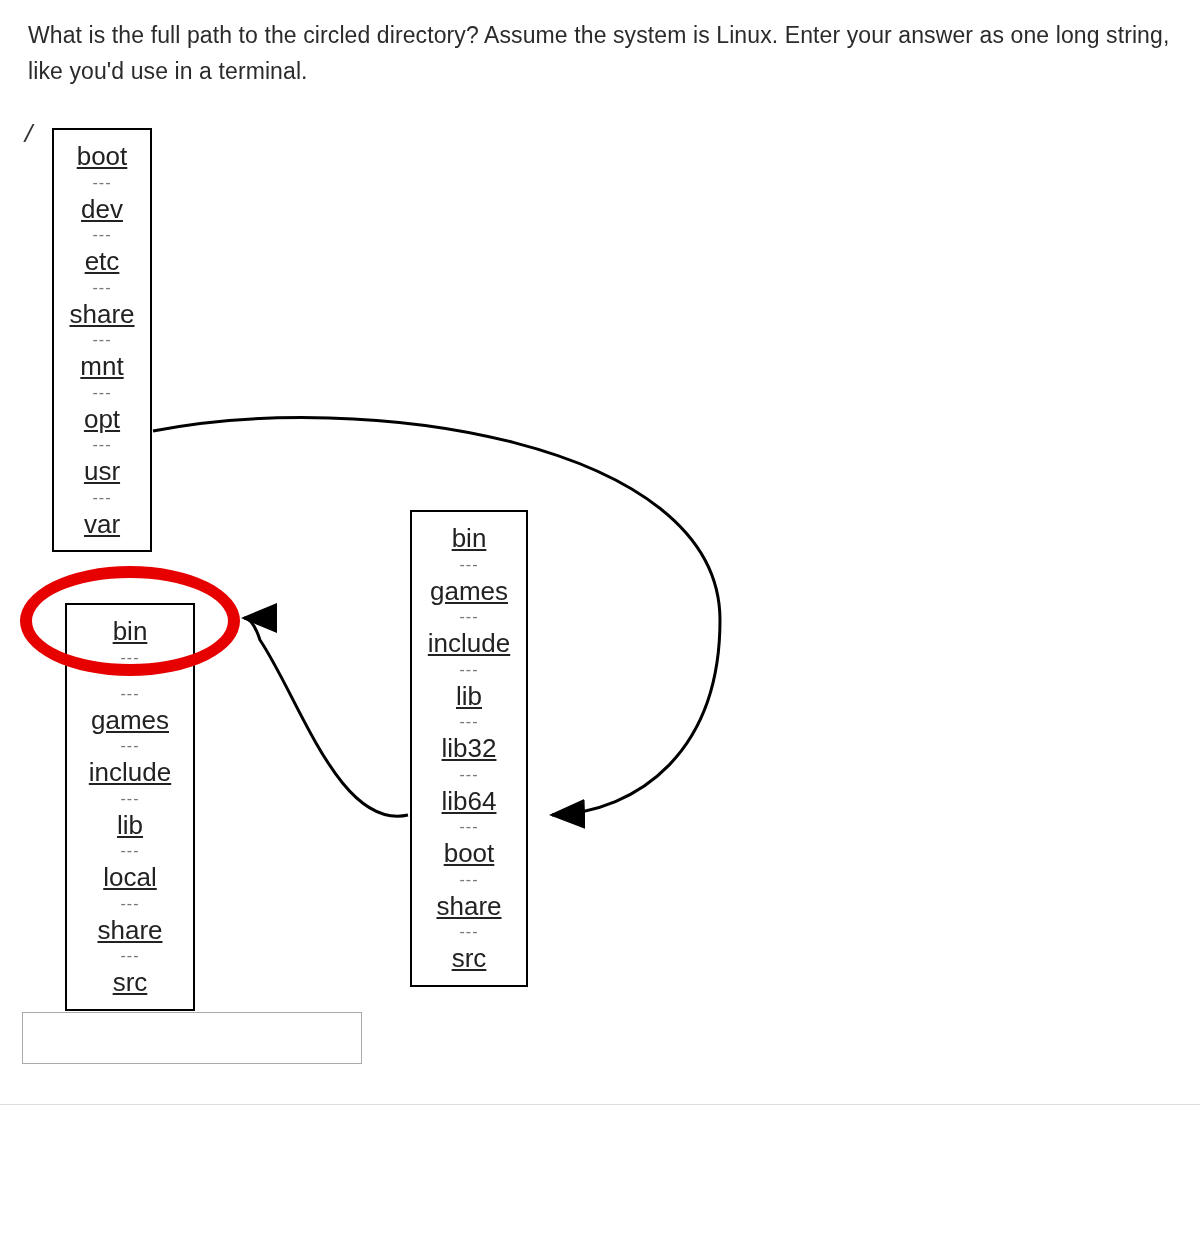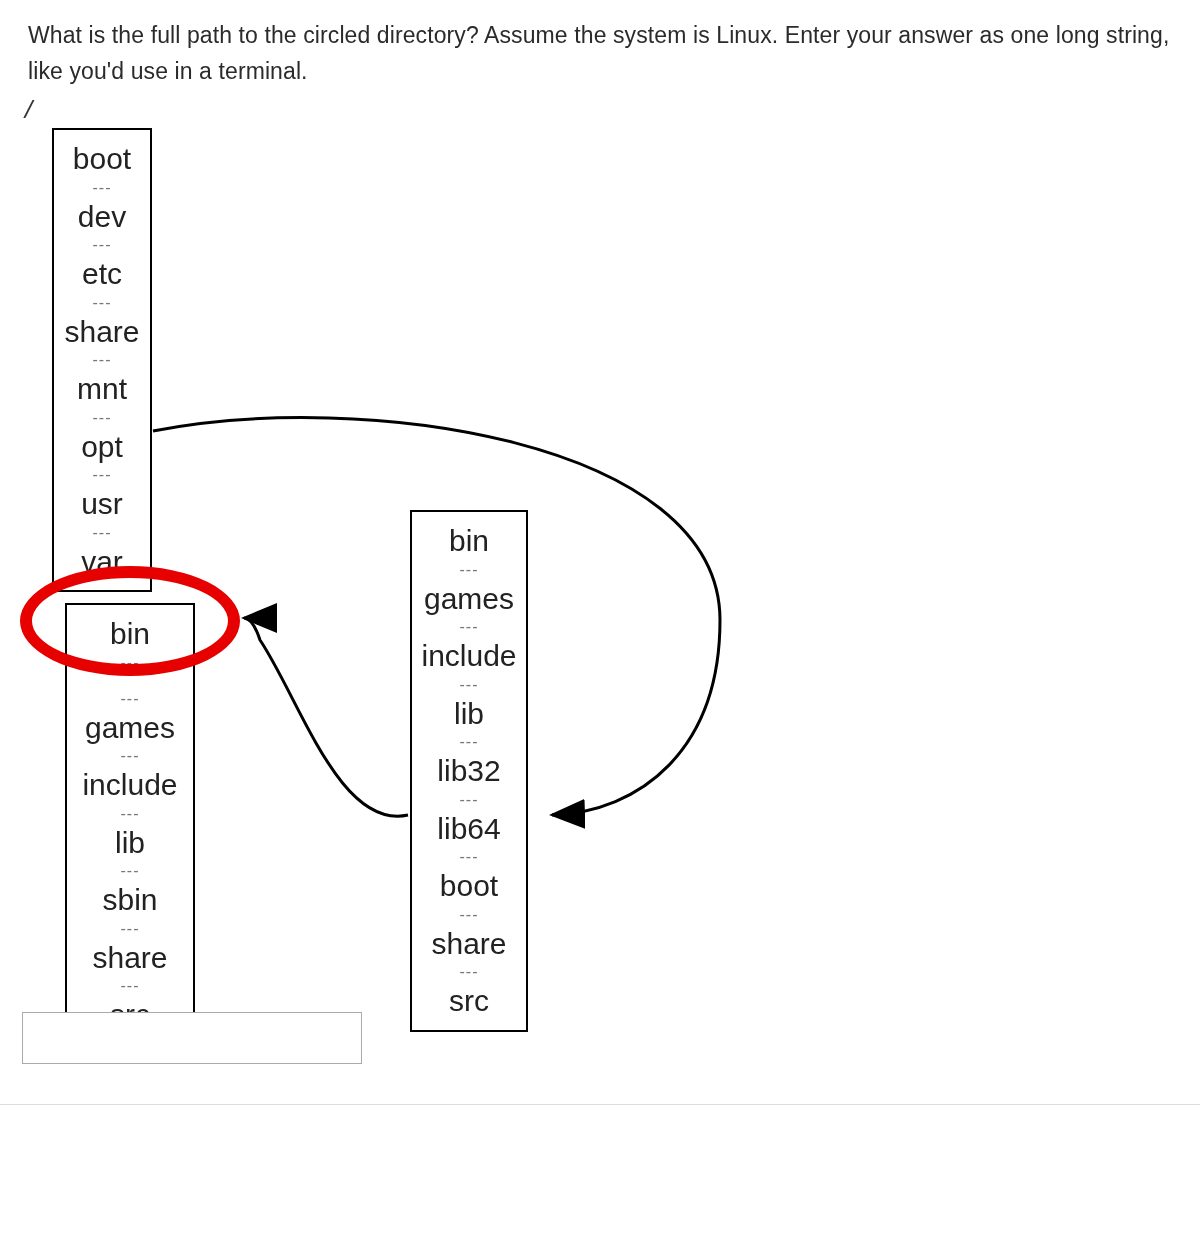--- a/index.html
+++ b/index.html
@@ -9,44 +9,45 @@
       font-family: 'Segoe UI', 'Helvetica Neue', Arial, sans-serif;
       background: #fff;
       color: #222;
       position: relative;
       padding: 18px 28px;
     }
     .question {
       font-size: 23px;
       line-height: 1.55;
       color: #2b2b2b;
-      margin-bottom: 10px;
+      margin-bottom: 34px;
       letter-spacing: 0.1px;
     }
     .root-slash {
       font-size: 23px;
       font-family: 'Courier New', monospace;
       margin-left: -6px;
       margin-bottom: 2px;
       color: #333;
     }
     .tree-box {
       border: 2.5px solid #000;
       display: inline-flex;
       flex-direction: column;
       align-items: center;
       padding: 8px 10px 8px 10px;
       background: #fff;
     }
     .tree-item {
-      font-size: 30px;
+      font-size: 26px;
       line-height: 1.25;
       text-align: center;
       padding: 2px 4px;
       white-space: nowrap;
+      text-decoration: underline;
     }
     .sep {
       font-size: 16px;
       color: #777;
       text-align: center;
       line-height: 1.0;
       letter-spacing: 1px;
     }
     .box-root {
       position: absolute;
@@ -150,21 +151,21 @@
   <div class="tree-item">bin</div>
   <div class="sep">---</div>
   <div class="tree-item" style="height:20px;"></div>
   <div class="sep">---</div>
   <div class="tree-item">games</div>
   <div class="sep">---</div>
   <div class="tree-item">include</div>
   <div class="sep">---</div>
   <div class="tree-item">lib</div>
   <div class="sep">---</div>
-  <div class="tree-item">sbin</div>
+  <div class="tree-item">local</div>
   <div class="sep">---</div>
   <div class="tree-item">share</div>
   <div class="sep">---</div>
   <div class="tree-item">src</div>
 </div>
 
 <div class="ellipse-circle"></div>
 
 <svg class="arrows">
   <defs>

